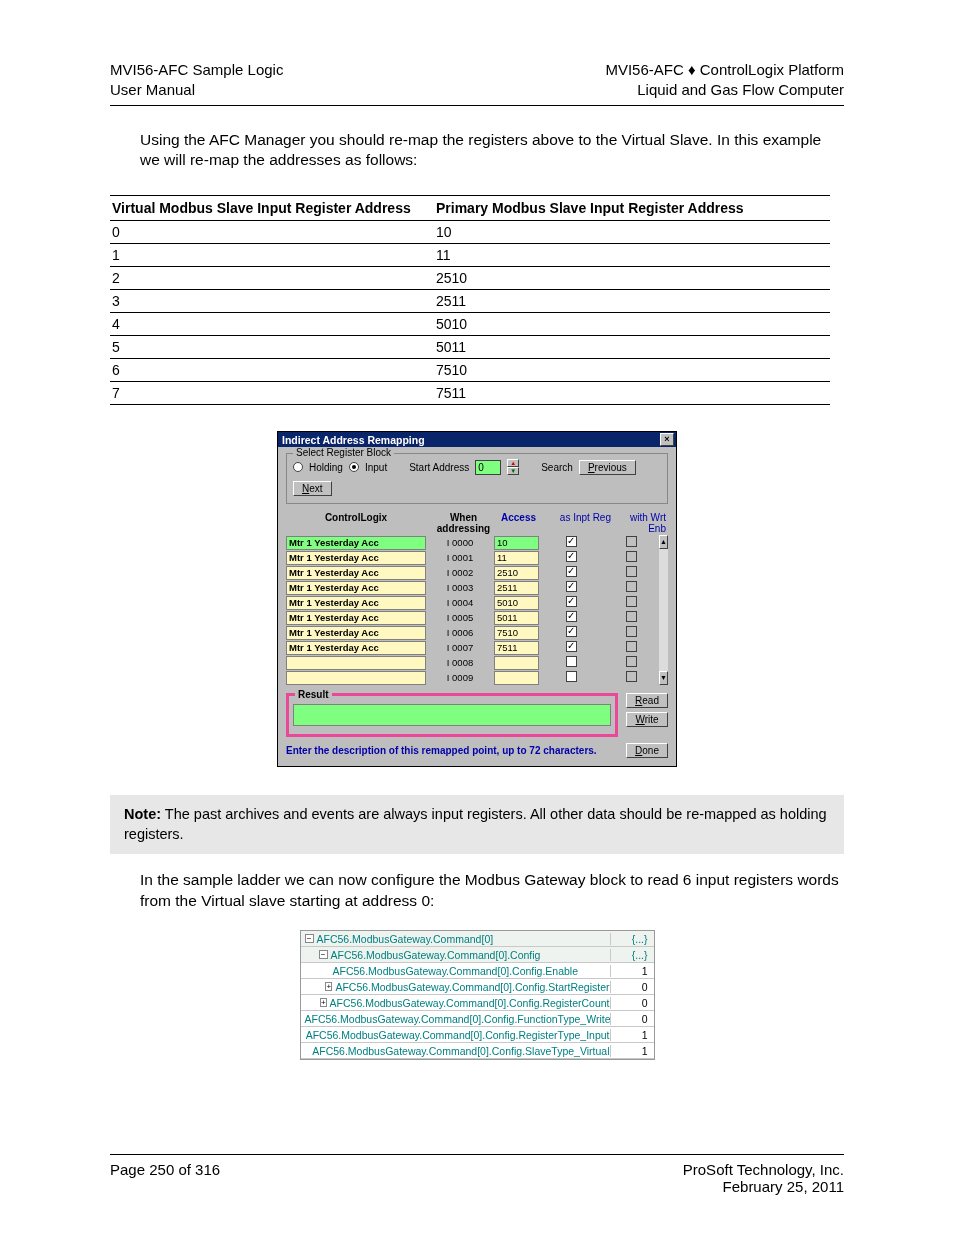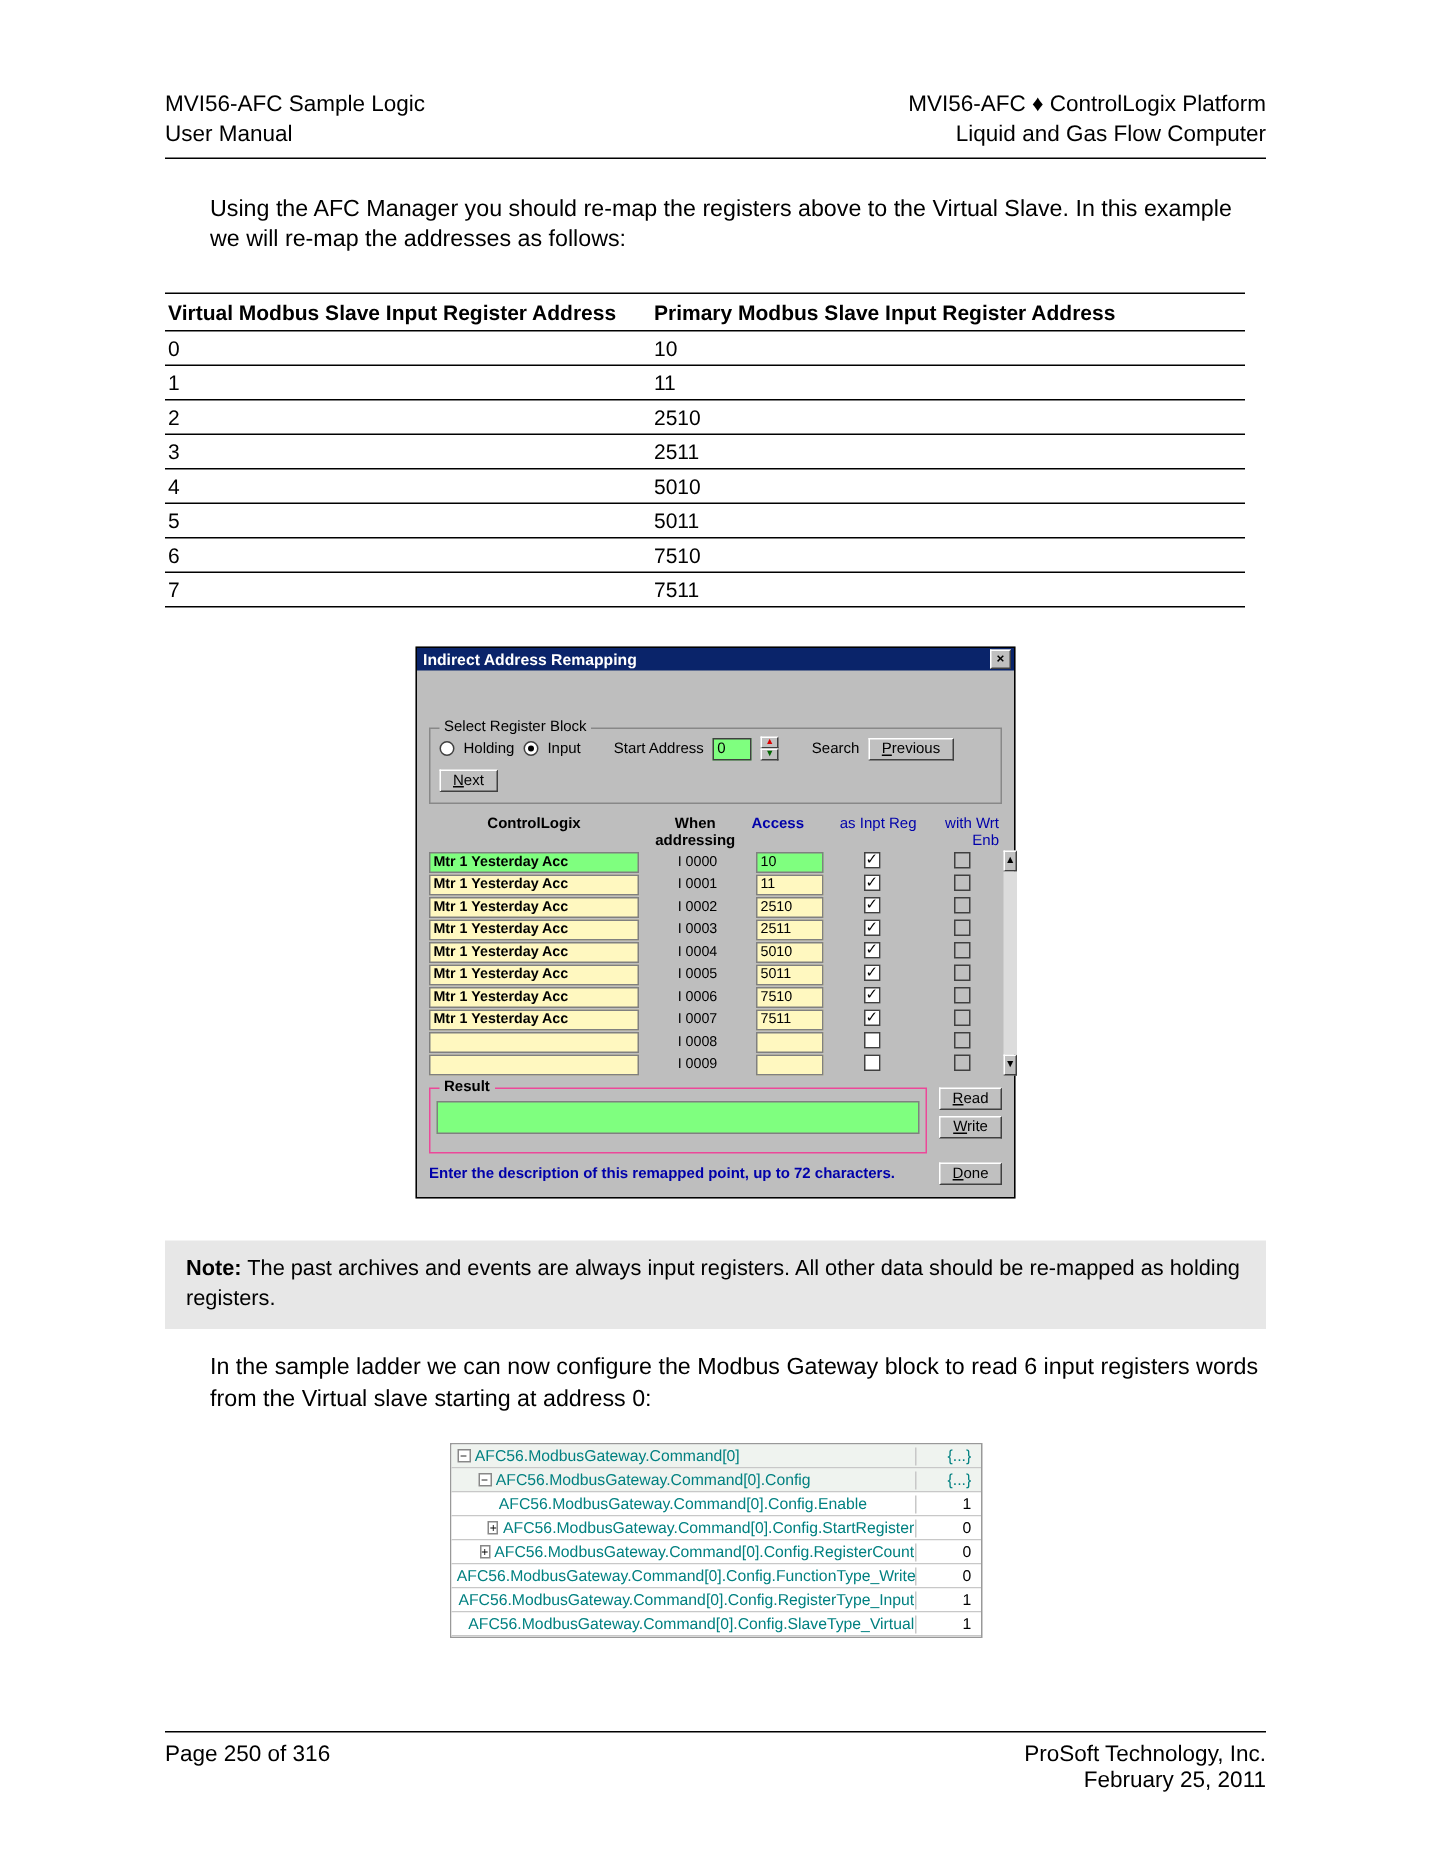--- a/index.html
+++ b/index.html
@@ -71,21 +71,21 @@
     font-size: 10.5px;
   }
   .close-btn {
     width: 14px; height: 13px;
     background: #c0c0c0;
     border: 1px solid #fff;
     border-right-color:#404040; border-bottom-color:#404040;
     font-size: 9px; line-height: 11px; text-align: center;
     color:#000;
   }
-  .dialog-body { padding: 6px 8px 8px 8px; margin-top: 32px; }
+  .dialog-body { padding: 6px 8px 8px 8px; }
   .fieldset {
     border: 1px solid #888;
     padding: 5px 6px 7px 6px;
     position: relative;
     margin-bottom: 8px;
   }
   .legend {
     position: absolute;
     top: -7px; left: 6px;
     background: #bebebe;
@@ -131,21 +131,21 @@
   .grid-row { display:flex; align-items:center; height:15px; }
   .cell-desc {
     width: 140px; height:14px;
     background:#fff8c0;
     border:1px solid #808080;
     font-size:9.5px; padding: 0 2px;
     overflow:hidden; white-space:nowrap;
     color:#000; font-weight:bold;
   }
   .cell-desc.green { background:#7fff7f; }
-  .cell-when { width:78px; text-align:center; font-size:9.5px; }
+  .cell-when { width:68px; text-align:center; font-size:9.5px; }
   .cell-acc {
     width:45px; height:14px;
     background:#fff8c0;
     border:1px solid #808080;
     font-size:9.5px; padding:0 2px;
     color:#000;
   }
   .cell-acc.green { background:#7fff7f; }
   .cell-chk { width:65px; text-align:center; }
   .cell-wrt { width:55px; text-align:center; }
@@ -157,21 +157,21 @@
   .chk.checked::after {
     content:"✓"; position:absolute; left:0; top:-2px; font-size:10px; color:#000;
   }
   .scrollbar { width:14px; display:flex; flex-direction:column; }
   .sb-btn { height:14px; background:#c0c0c0; border:1px solid #fff; border-right-color:#404040; border-bottom-color:#404040; font-size:7px; text-align:center; line-height:12px; }
   .sb-track { flex:1; background:#dcdcdc; }
 
   .bottom-row { display:flex; gap:8px; margin-top:8px; }
   .result-box {
     flex:1;
-    border:1px solid #ec4899;
+    border:3px solid #ec4899;
     position:relative;
     padding: 8px 4px 4px 4px;
     min-height: 44px;
   }
   .result-inner {
     background:#7fff7f;
     height:22px;
     border:1px solid #808080;
   }
   .btn-col { display:flex; flex-direction:column; gap:4px; }

